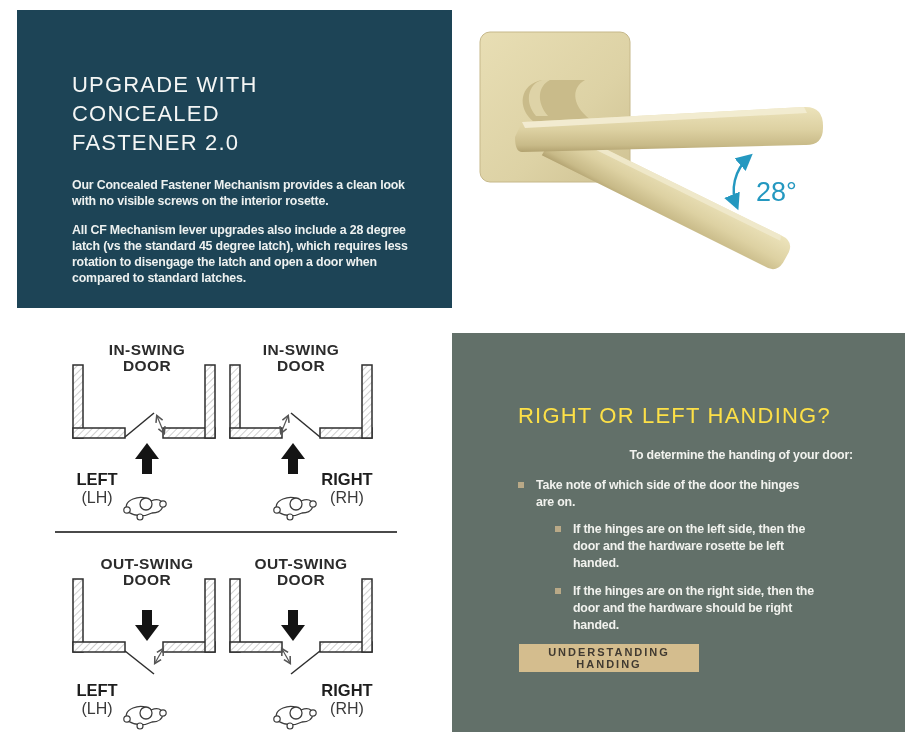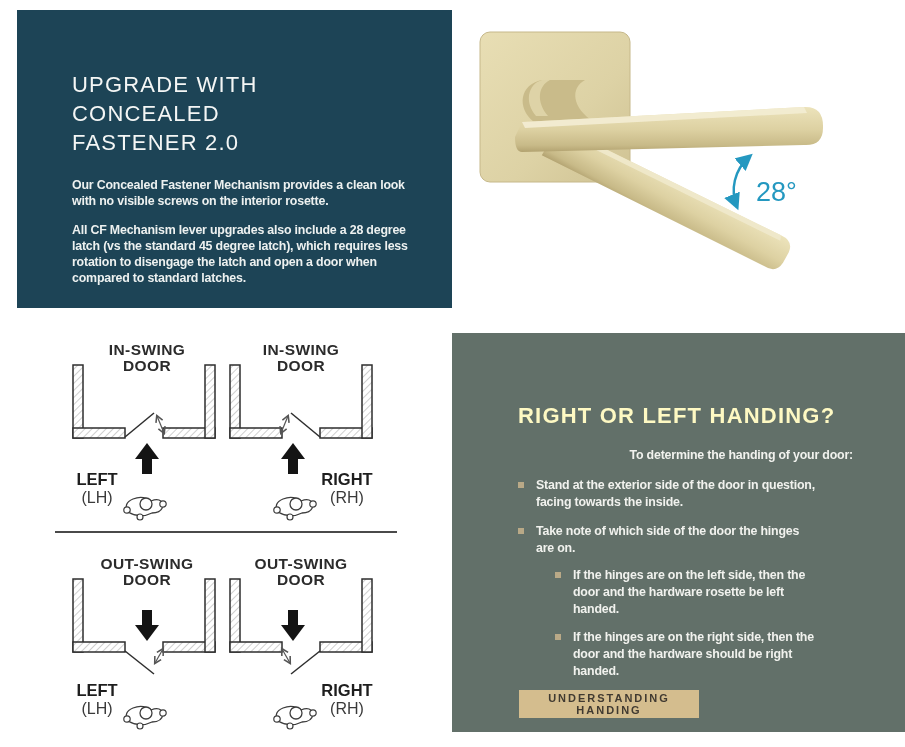--- a/index.html
+++ b/index.html
@@ -29,22 +29,22 @@
   .hand-abbr{font-family:"Liberation Sans", sans-serif;font-size:16px;font-weight:400;
              fill:#3a3a3a;}
   .wall{fill:url(#hatch);stroke:#2e2e2e;stroke-width:1.5;}
   .door{stroke:#2e2e2e;stroke-width:1.5;}
   .swing{stroke:#555;stroke-width:1.2;}
   .bigarrow{fill:#141414;}
 
   
   .panel-gray{position:absolute;left:452px;top:333px;width:453px;height:399px;
               background:#627069;box-sizing:border-box;padding:70px 52px 0 66px;}
-  .panel-gray h2{margin:0 0 19px 0;font-size:22px;font-weight:700;letter-spacing:1.2px;
-                 color:#fef9c3;}
+  .panel-gray h2{margin:0 0 19px 0;font-size:22px;font-weight:400;letter-spacing:1.2px;
+                 color:#fde047;}
   .panel-gray .intro{font-size:12.4px;font-weight:600;color:#f1f2ee;margin:0 0 15px 0;
                      letter-spacing:-0.2px;text-align:right;}
   .bullet-row{display:flex;gap:12px;margin:0 0 12px 0;max-width:300px;}
   .bullet-sq{flex:none;width:6px;height:6px;background:#b9a987;margin-top:5px;}
   .bullet-text{font-size:12.4px;font-weight:600;line-height:17px;color:#f1f2ee;
                letter-spacing:-0.2px;}
   .sub-bullets{margin-left:19px;margin-top:10px;}
   .sub-bullets .bullet-row{margin-bottom:11px;max-width:282px;}
   .learn-more{font-size:12.4px;font-weight:600;color:#f1f2ee;margin:16px 0 13px 0;
               letter-spacing:-0.2px;}
@@ -186,24 +186,20 @@
         <text class="hand-abbr" text-anchor="middle" x="347" y="399">(RH)</text>
         <use href="#person" x="296" y="399"></use>
       </g>
     </svg>
   </div>
 
   <div class="panel-gray" style="background-color: rgb(98, 112, 105);">
     <h2>RIGHT OR LEFT HANDING?</h2>
     <p class="intro">To determine the handing of your door:</p>
 
-    <div class="bullet-row">
-      <span class="bullet-sq" style="background-color: rgb(185, 169, 135);"></span>
-      <span class="bullet-text"><span>Stand at the </span><b>exterior</b><span> side of the door in question, facing towards the inside.</span></span>
-    </div>
 
     <div class="bullet-row" style="margin-bottom:10px;">
       <span class="bullet-sq" style="background-color: rgb(185, 169, 135);"></span>
       <span class="bullet-text">
         <span>Take note of which side of the door the hinges are on.</span>
         <span class="sub-bullets" style="display:block;">
           <span class="bullet-row" style="display:flex;">
             <span class="bullet-sq" style="background-color: rgb(185, 169, 135);"></span>
             <span class="bullet-text">If the hinges are on the left side, then the door and the hardware rosette be left handed.</span>
           </span>

